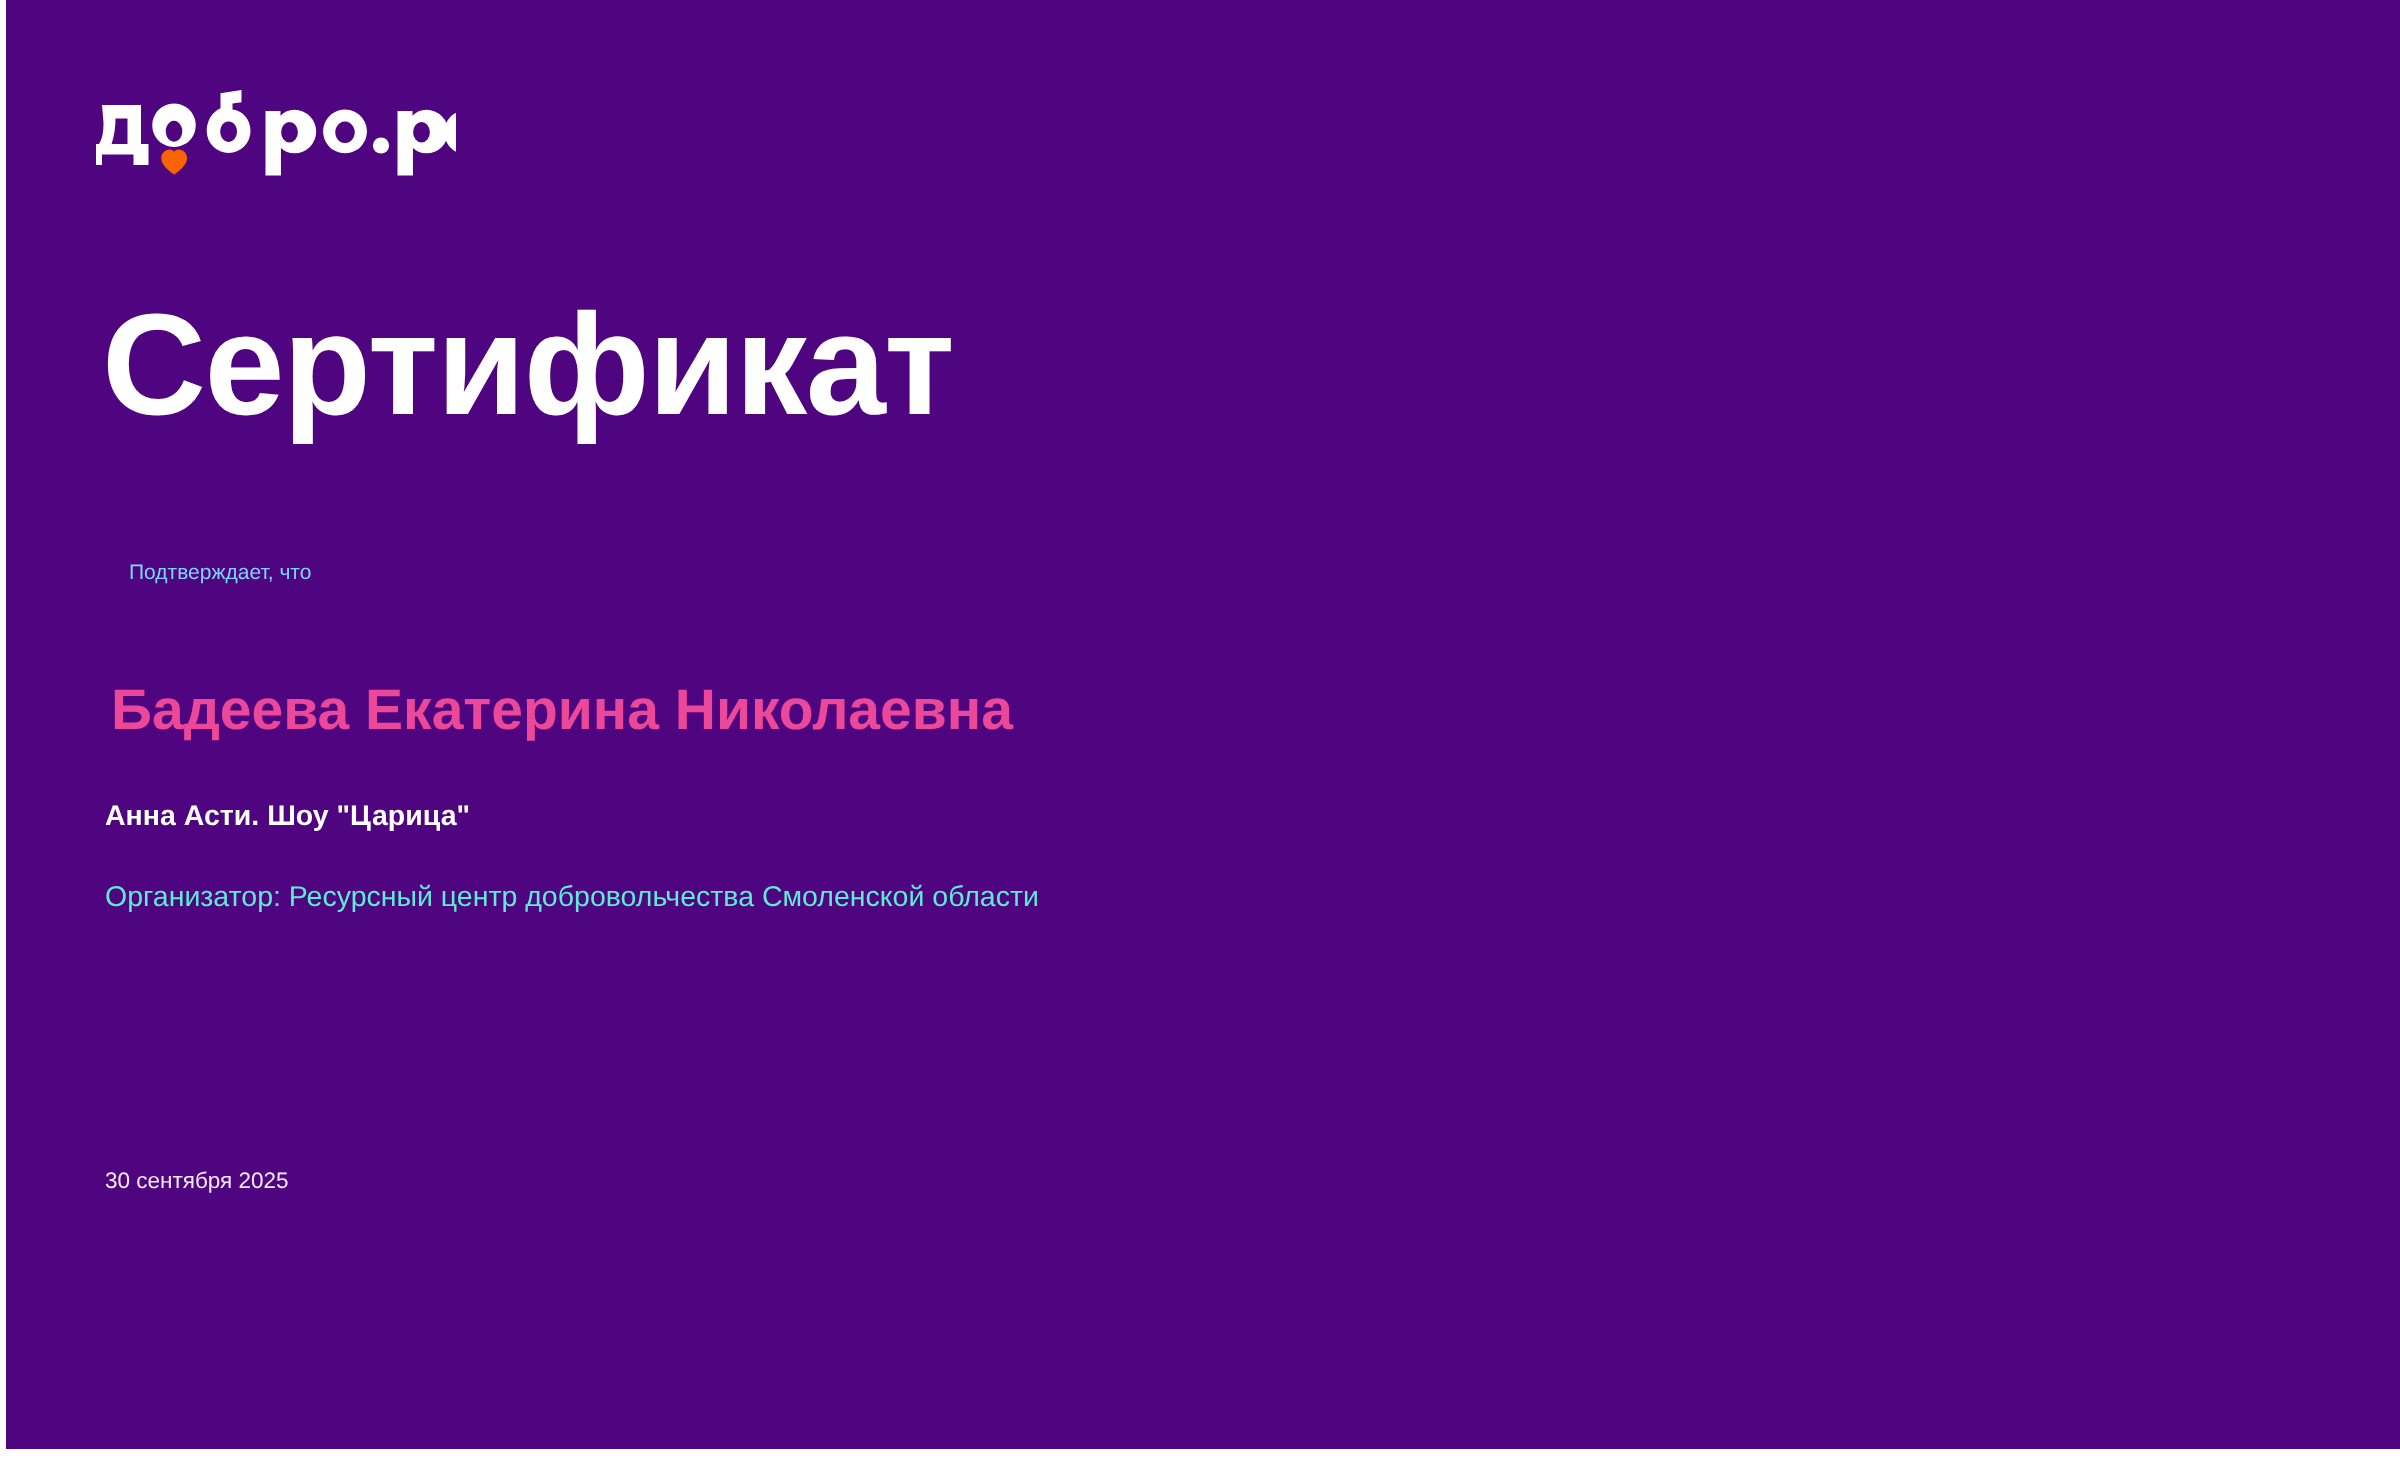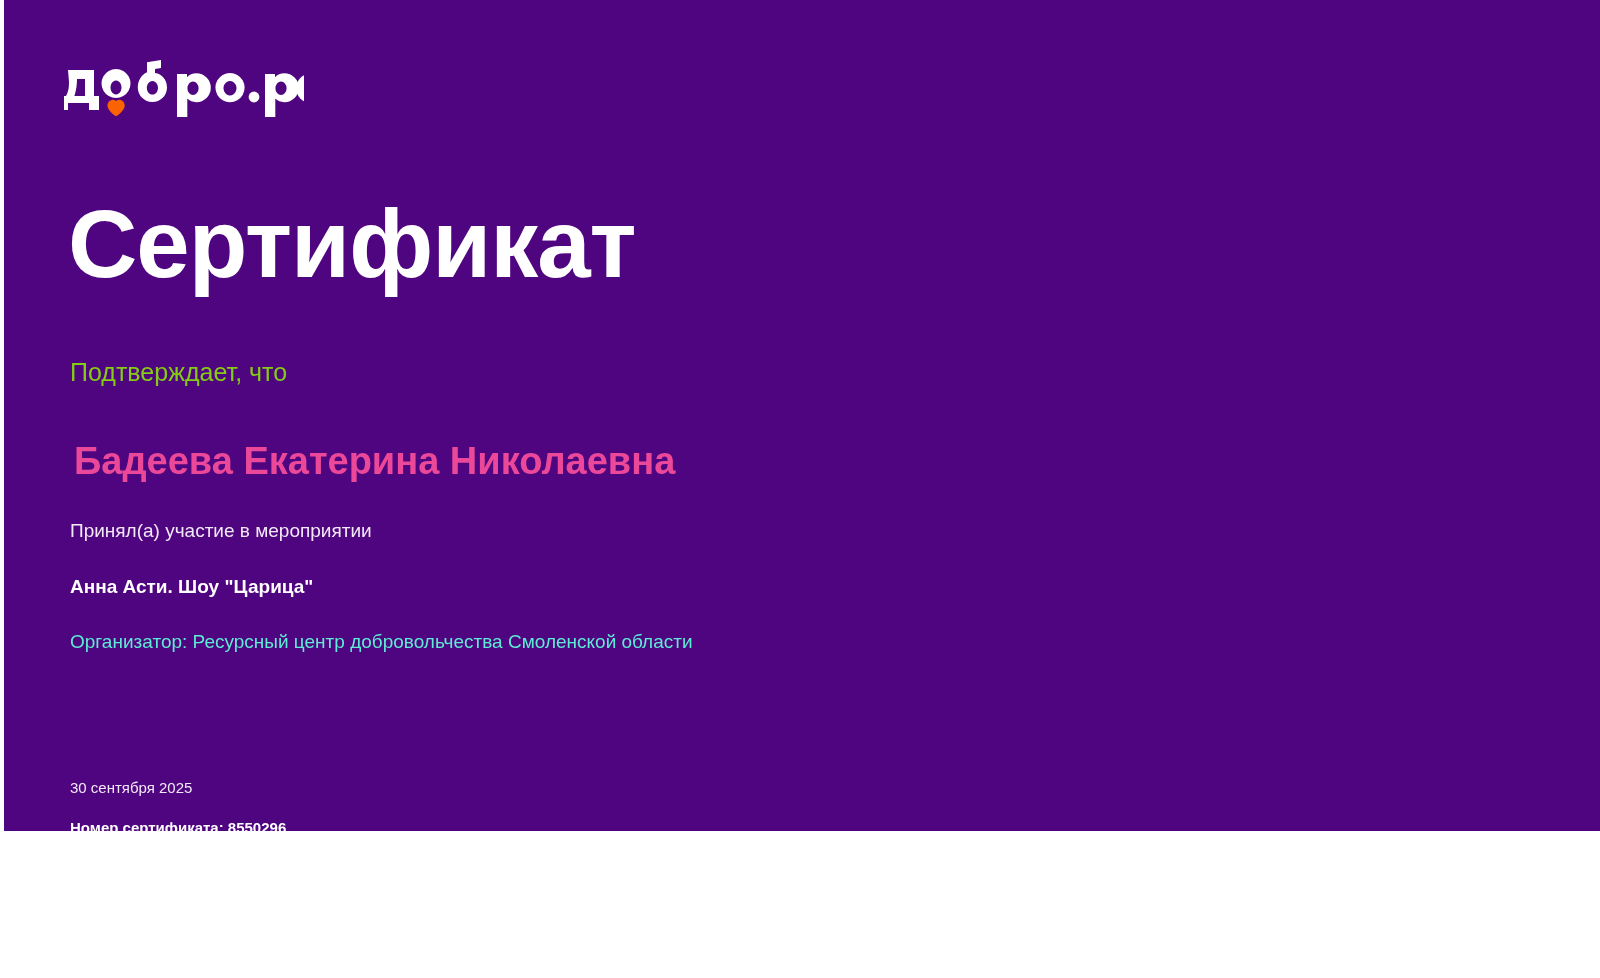--- a/index.html
+++ b/index.html
@@ -14,21 +14,21 @@
     height: 978px;
     background: #ffffff;
     overflow: hidden;
     font-family: "Liberation Sans", "DejaVu Sans", sans-serif;
   }
   #certificate-canvas {
     position: absolute;
     left: 4px;
     top: 0px;
     width: 1596px;
-    height: 831px;
+    height: 966px;
     background: #500580;
     overflow: hidden;
   }
 
   
   .logo {
     position: absolute;
     left: 60px;
     top: 58px;
     width: 240px;
@@ -51,25 +51,25 @@
   }
 
   
   .body-block {
     position: absolute;
     left: 66px;
     top: 356px;
     width: 1100px;
   }
   .lead-line {
-    margin: 0;
-    font-size: 25px;
+    margin: 16px;
+    font-size: 14px;
     line-height: 1.35;
     font-weight: 400;
-    color: #84cc16;
+    color: #7dd3fc;
   }
   .recipient-name {
     margin: 4px;
     padding-top: 44px;
     font-size: 38px;
     line-height: 1.23;
     font-weight: 700;
     color: #ec4899;
     max-width: 620px;
   }
@@ -161,28 +161,26 @@
       </svg>
     </div>
 
     <h1 class="cert-title">Сертификат</h1>
 
     <div class="body-block">
       <p class="lead-line">Подтверждает, что</p>
 
       <p class="recipient-name">Бадеева Екатерина Николаевна</p>
 
-      <p class="participation-line">Принял(а) участие в мероприятии</p>
 
       <p class="event-title">Анна Асти. Шоу "Царица"</p>
 
       <p class="organizer-line">Организатор: Ресурсный центр добровольчества Смоленской области</p>
     </div>
 
     <div class="footer-block">
       <p class="footer-line">30 сентября 2025</p>
 
 
-      <p class="footer-line bold">Номер сертификата: 8550296</p>
     </div>
 
   </div>
 </div>
 
 </body></html>

